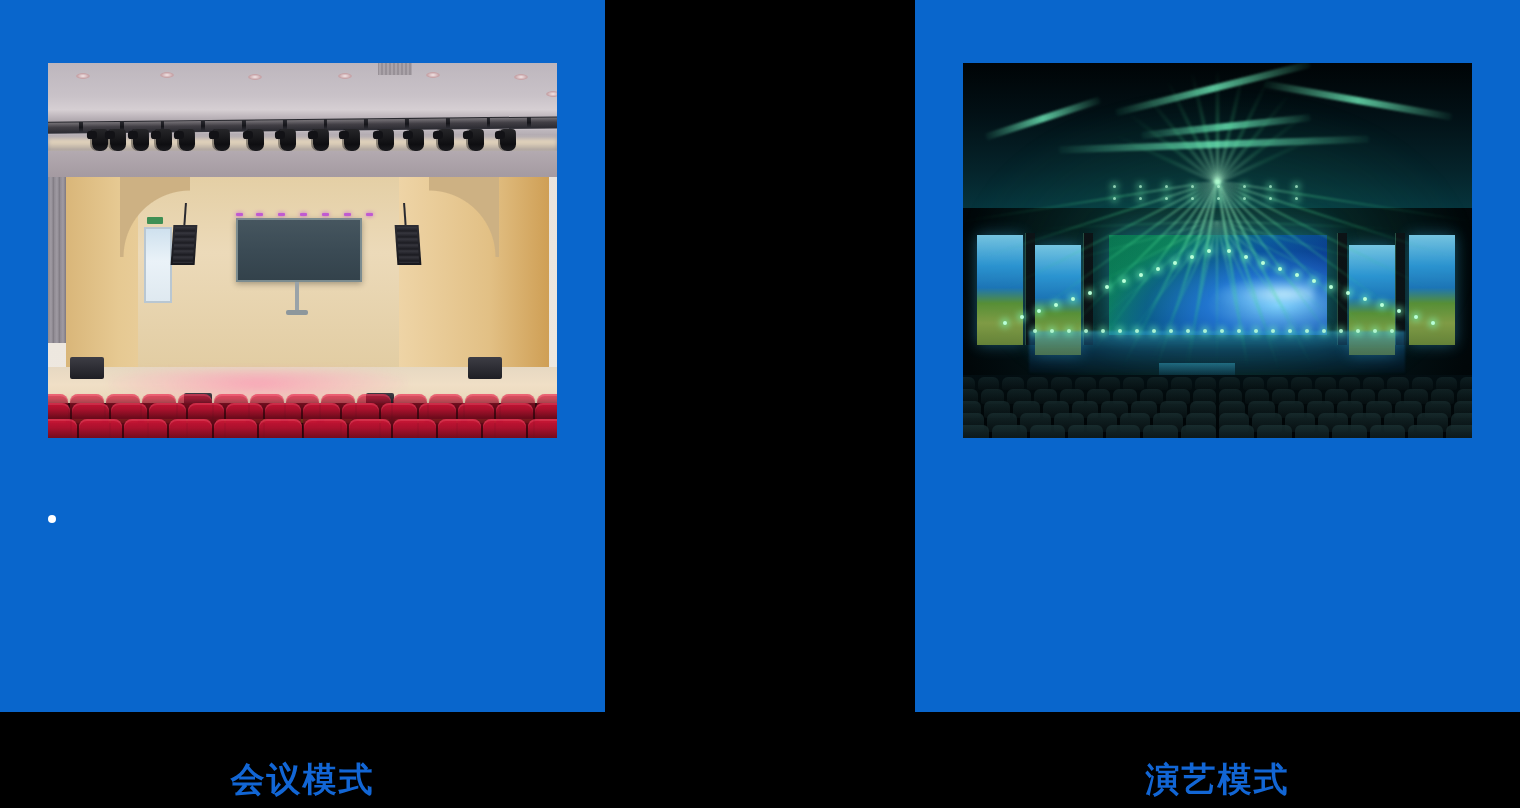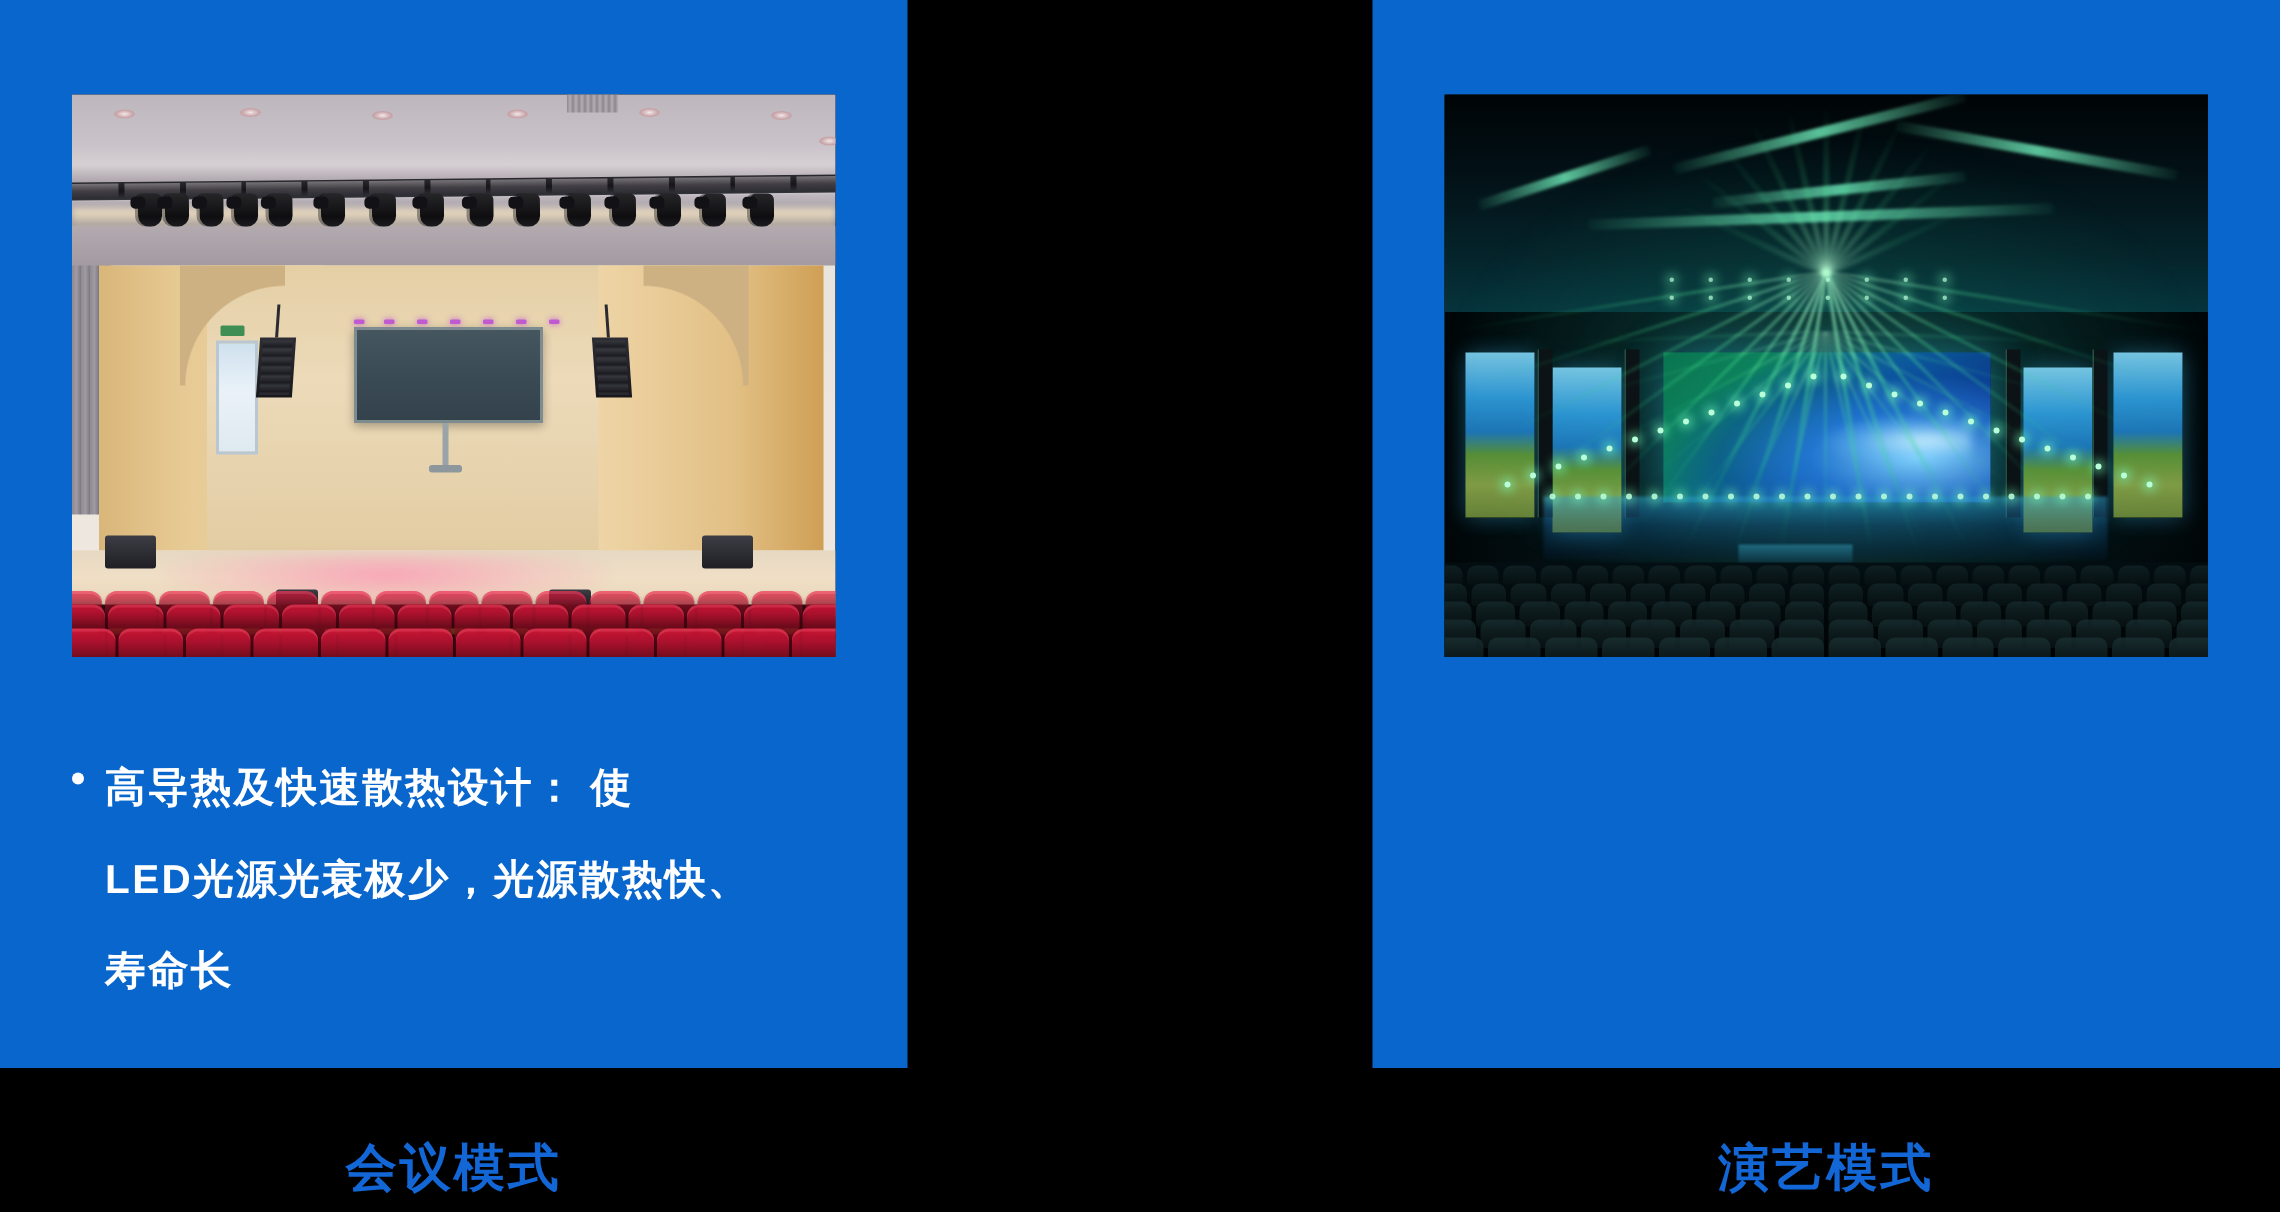--- a/index.html
+++ b/index.html
@@ -477,23 +477,20 @@
             <div class="magenta-led" style="left: 252px;"></div>
             <div class="magenta-led" style="left: 274px;"></div>
             <div class="magenta-led" style="left: 296px;"></div>
             <div class="magenta-led" style="left: 318px;"></div>
           </div>
       </div>
     </div>
 
     <div class="bullet-block">
       <span class="bullet-dot"></span>
-      <span class="bullet-text">高导热及快速散热设计：  使
-LED光源光衰极少，光源散热快、
-寿命长</span>
     </div>
   </div>
 
   <div class="card card--right">
 
     <div class="photo">
       <div class="photo-inner">
         <div class="concert">
           <div class="cc-ceiling">
               <div class="cc-truss" style="left: 150px; top: 22px; width: 200px; transform: rotate(-14deg);"></div>

